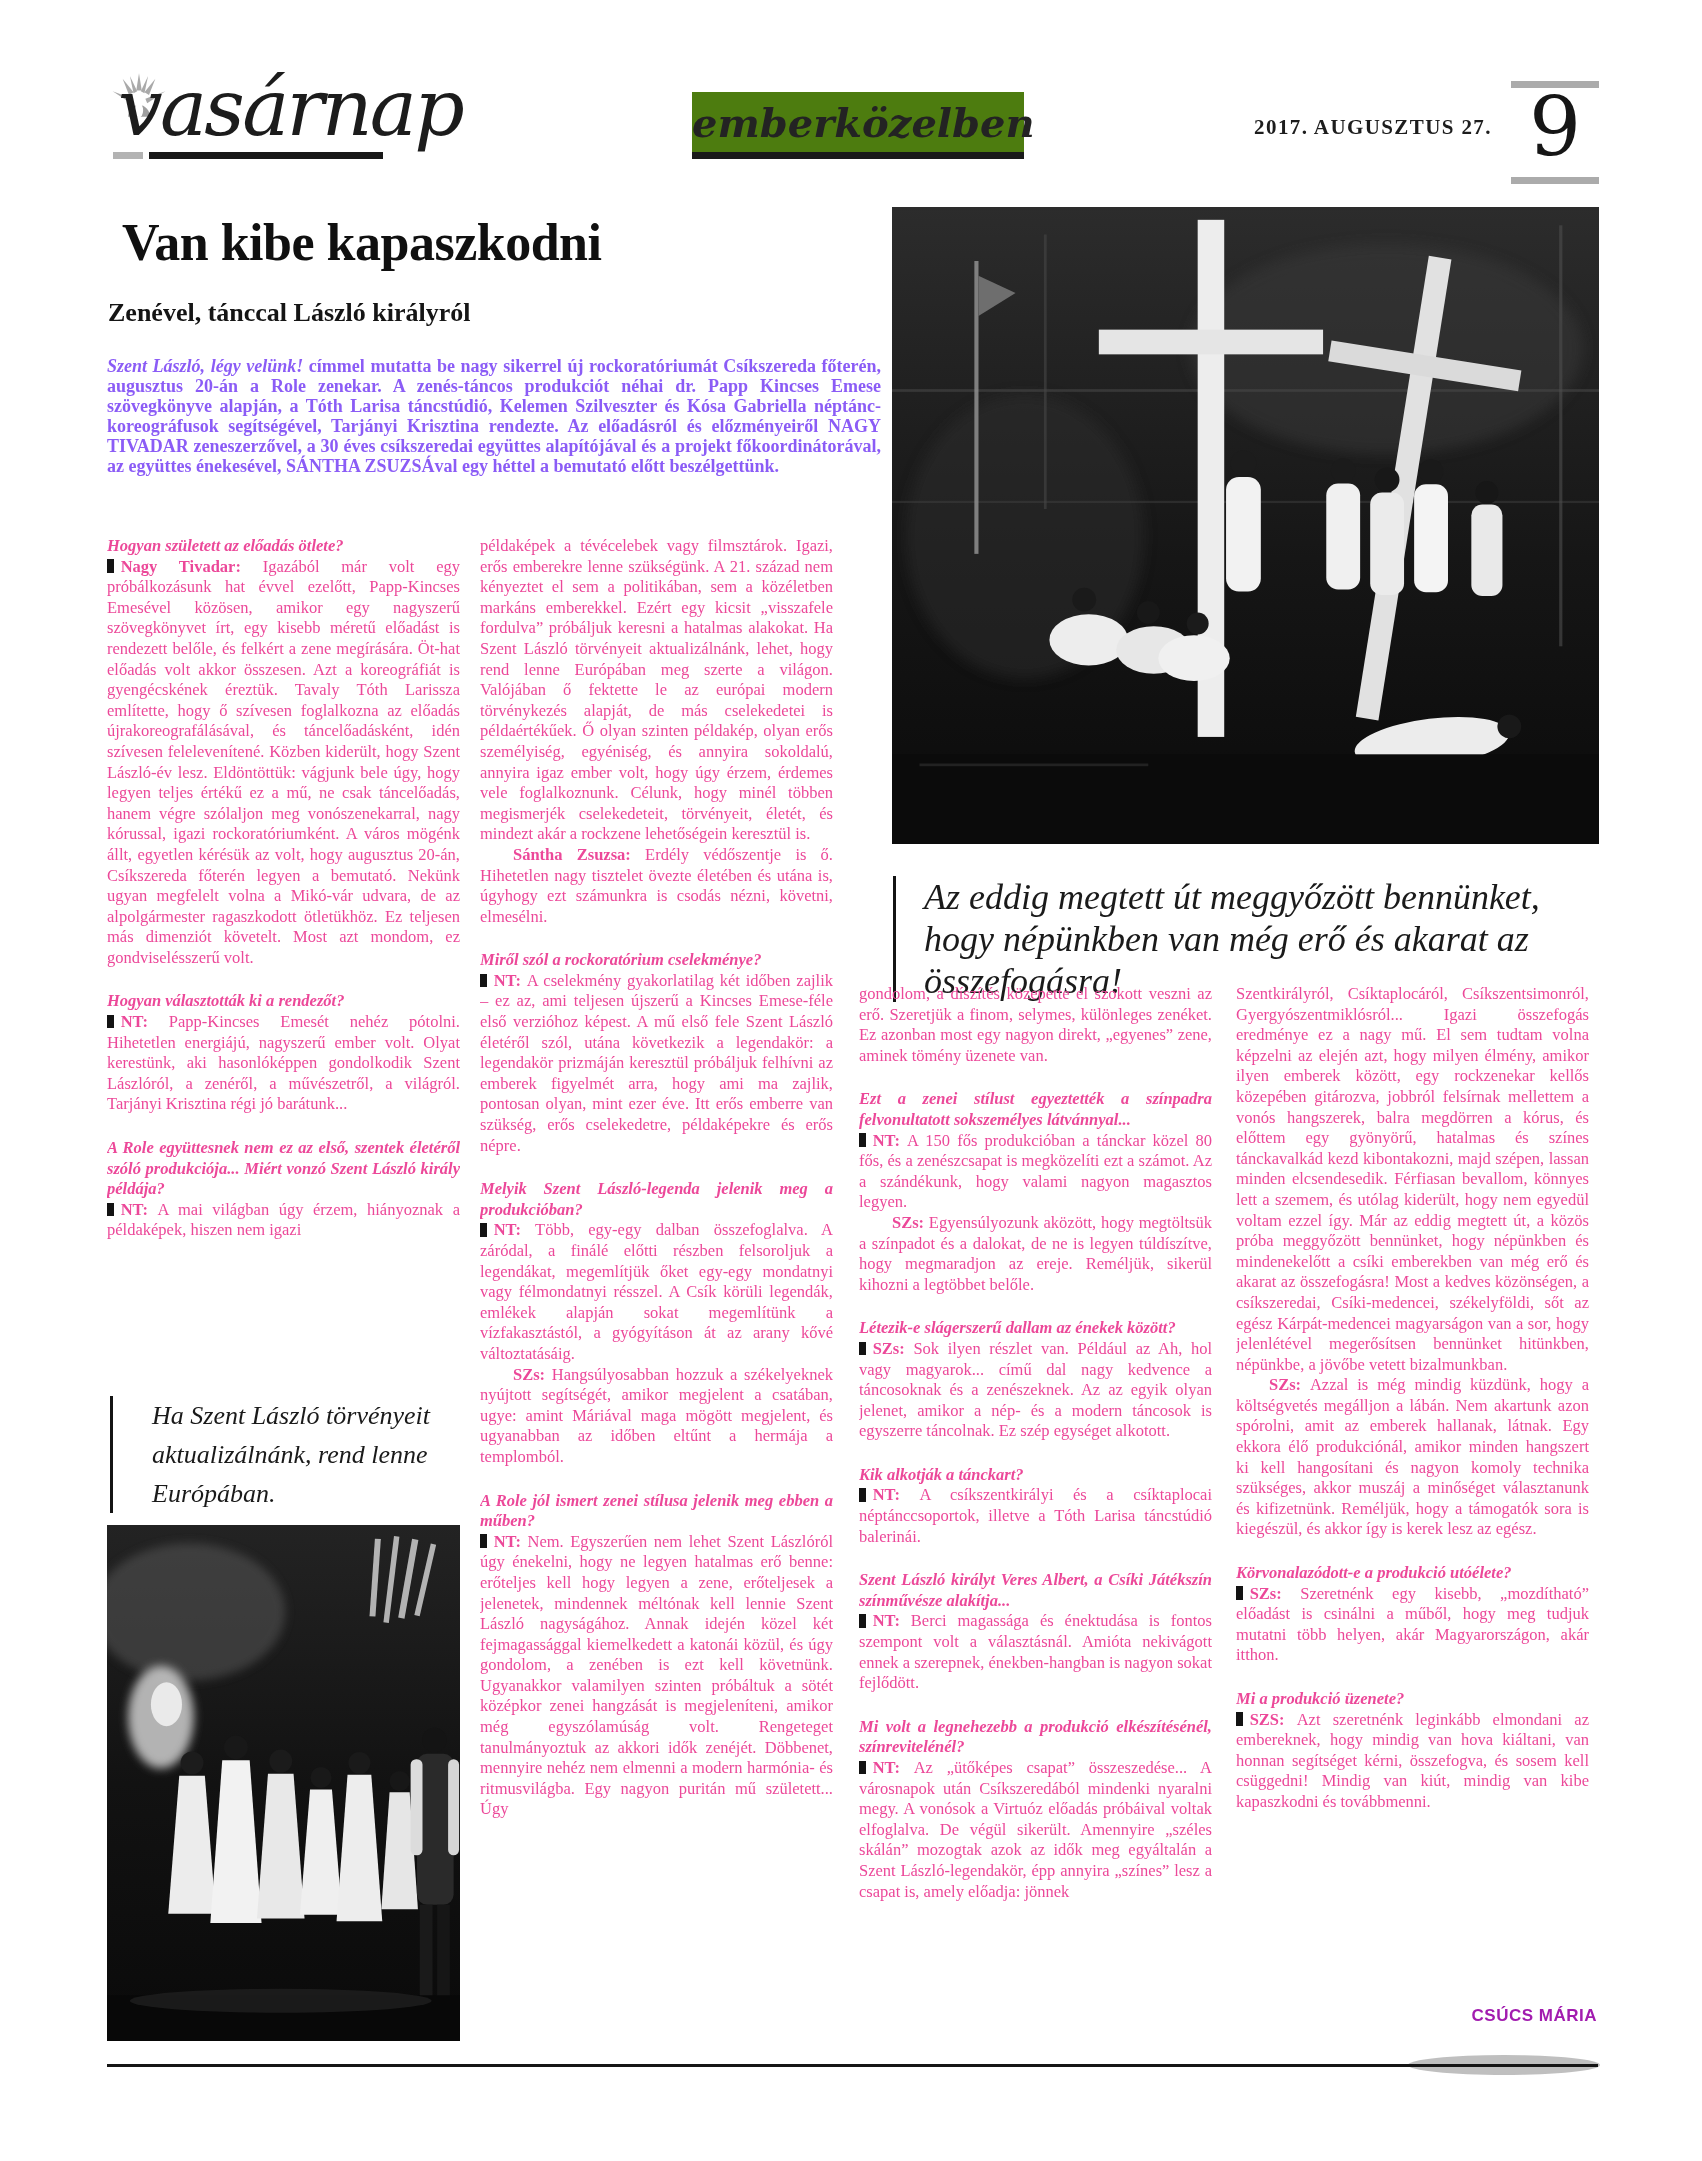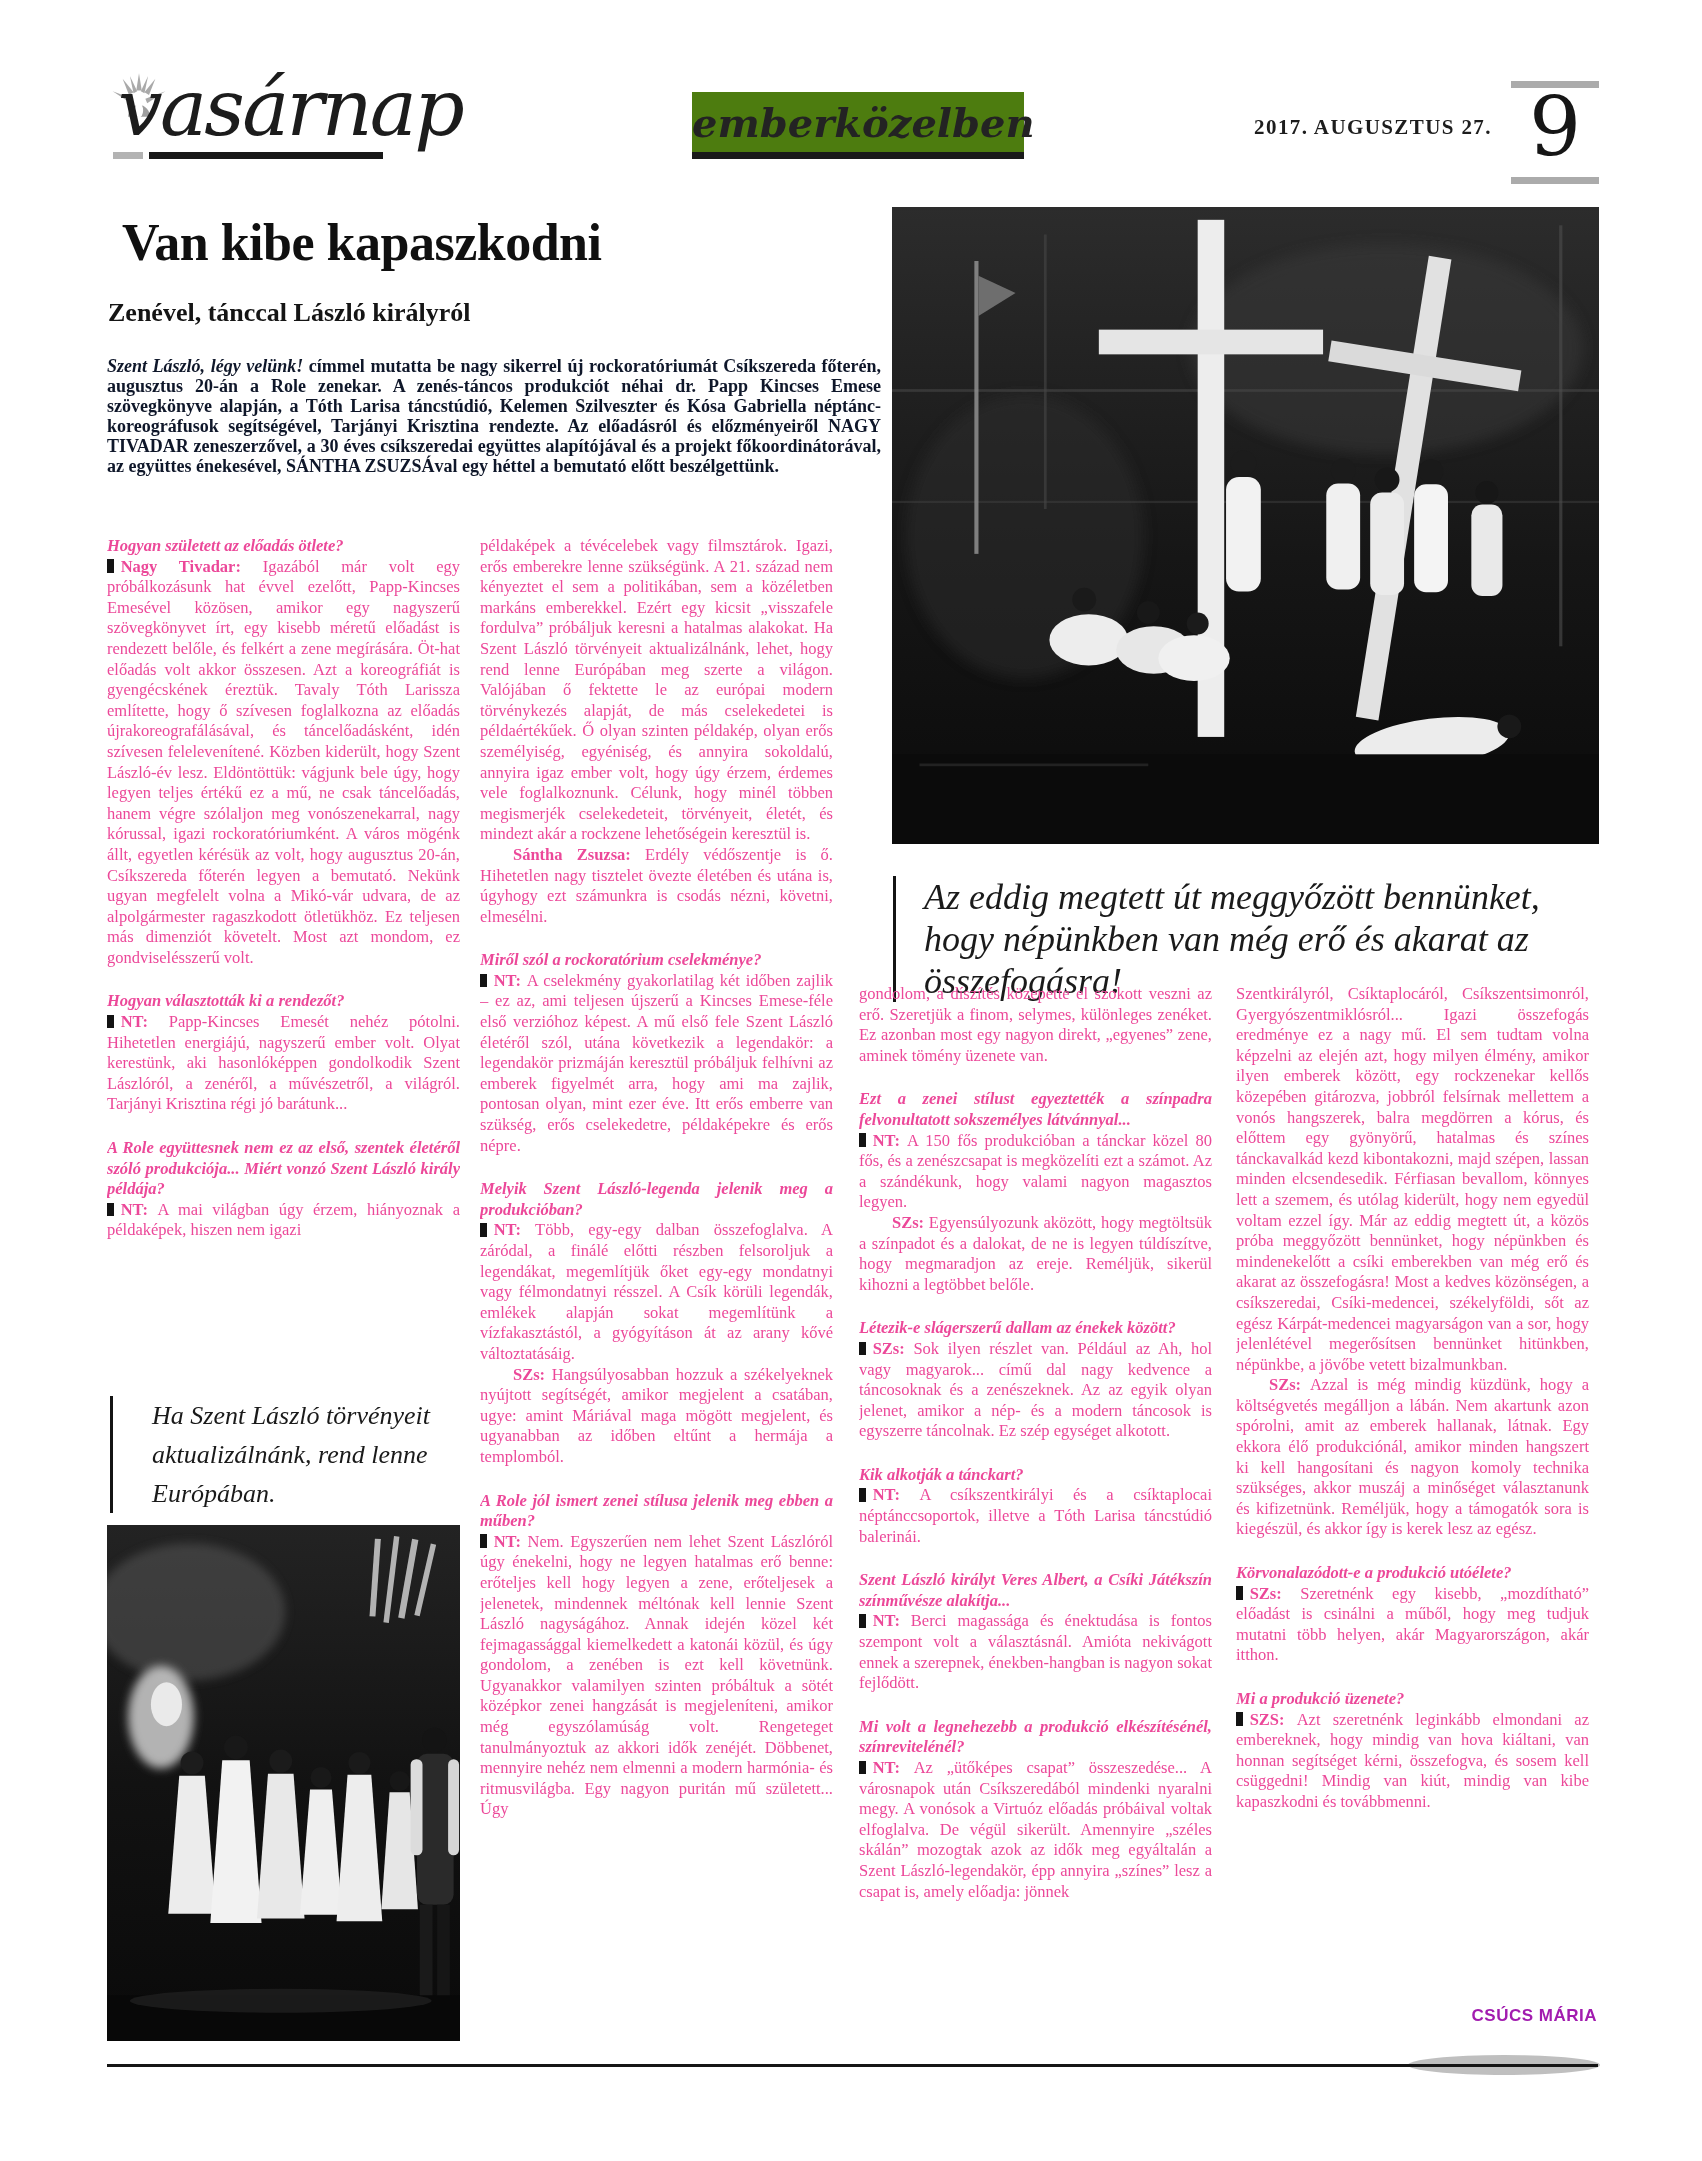--- a/index.html
+++ b/index.html
@@ -16,21 +16,21 @@
     font-family:"DejaVu Serif",serif;font-style:italic;font-weight:700;font-size:40px;line-height:61px;color:#232323;}
   .section-bar{left:692px;top:152px;width:332px;height:6.9px;background:#1a1a1a;}
   .issue-date{left:1254px;top:115px;width:238px;text-align:center;font-weight:700;font-size:21px;letter-spacing:1.4px;color:#1d1d1d;}
   .pagenum-bar-top{left:1511px;top:81px;width:88px;height:6.9px;background:#ababab;}
   .pagenum-bar-bottom{left:1511px;top:177px;width:88px;height:6.9px;background:#ababab;}
   .pagenum{left:1511px;top:77px;width:88px;text-align:center;font-family:"DejaVu Serif",serif;font-size:82px;line-height:101px;color:#161616;}
 
   
   .title{left:122px;top:215px;width:1190px;font-weight:700;font-size:52px;line-height:55px;letter-spacing:-0.5px;color:#101010;}
   .subtitle{left:108px;top:298px;width:915px;font-weight:700;font-size:26px;line-height:29px;color:#151515;}
-  .lead{left:107px;top:356px;width:774px;font-weight:700;font-size:18px;line-height:20px;text-align:justify;color:#0f172a;}
+  .lead{left:107px;top:356px;width:774px;font-weight:700;font-size:18px;line-height:20px;text-align:justify;color:#8b5cf6;}
   .lead i{font-style:italic;}
 
   
   .col{position:absolute;width:353px;font-size:16.5px;line-height:20.6px;text-align:justify;overflow:hidden;color:#ec4899;}
   .col p{margin:0;}
   .col p+.blk-q{margin-top:23px;}
   .blk-q{font-weight:700;font-style:italic;}
   .blk-pl{text-indent:33px;}
   .marker{display:inline-block;width:7.3px;height:13.7px;background:#131313;margin-right:6.4px;vertical-align:-1.4px;}
   .lead-in{font-weight:700;}

